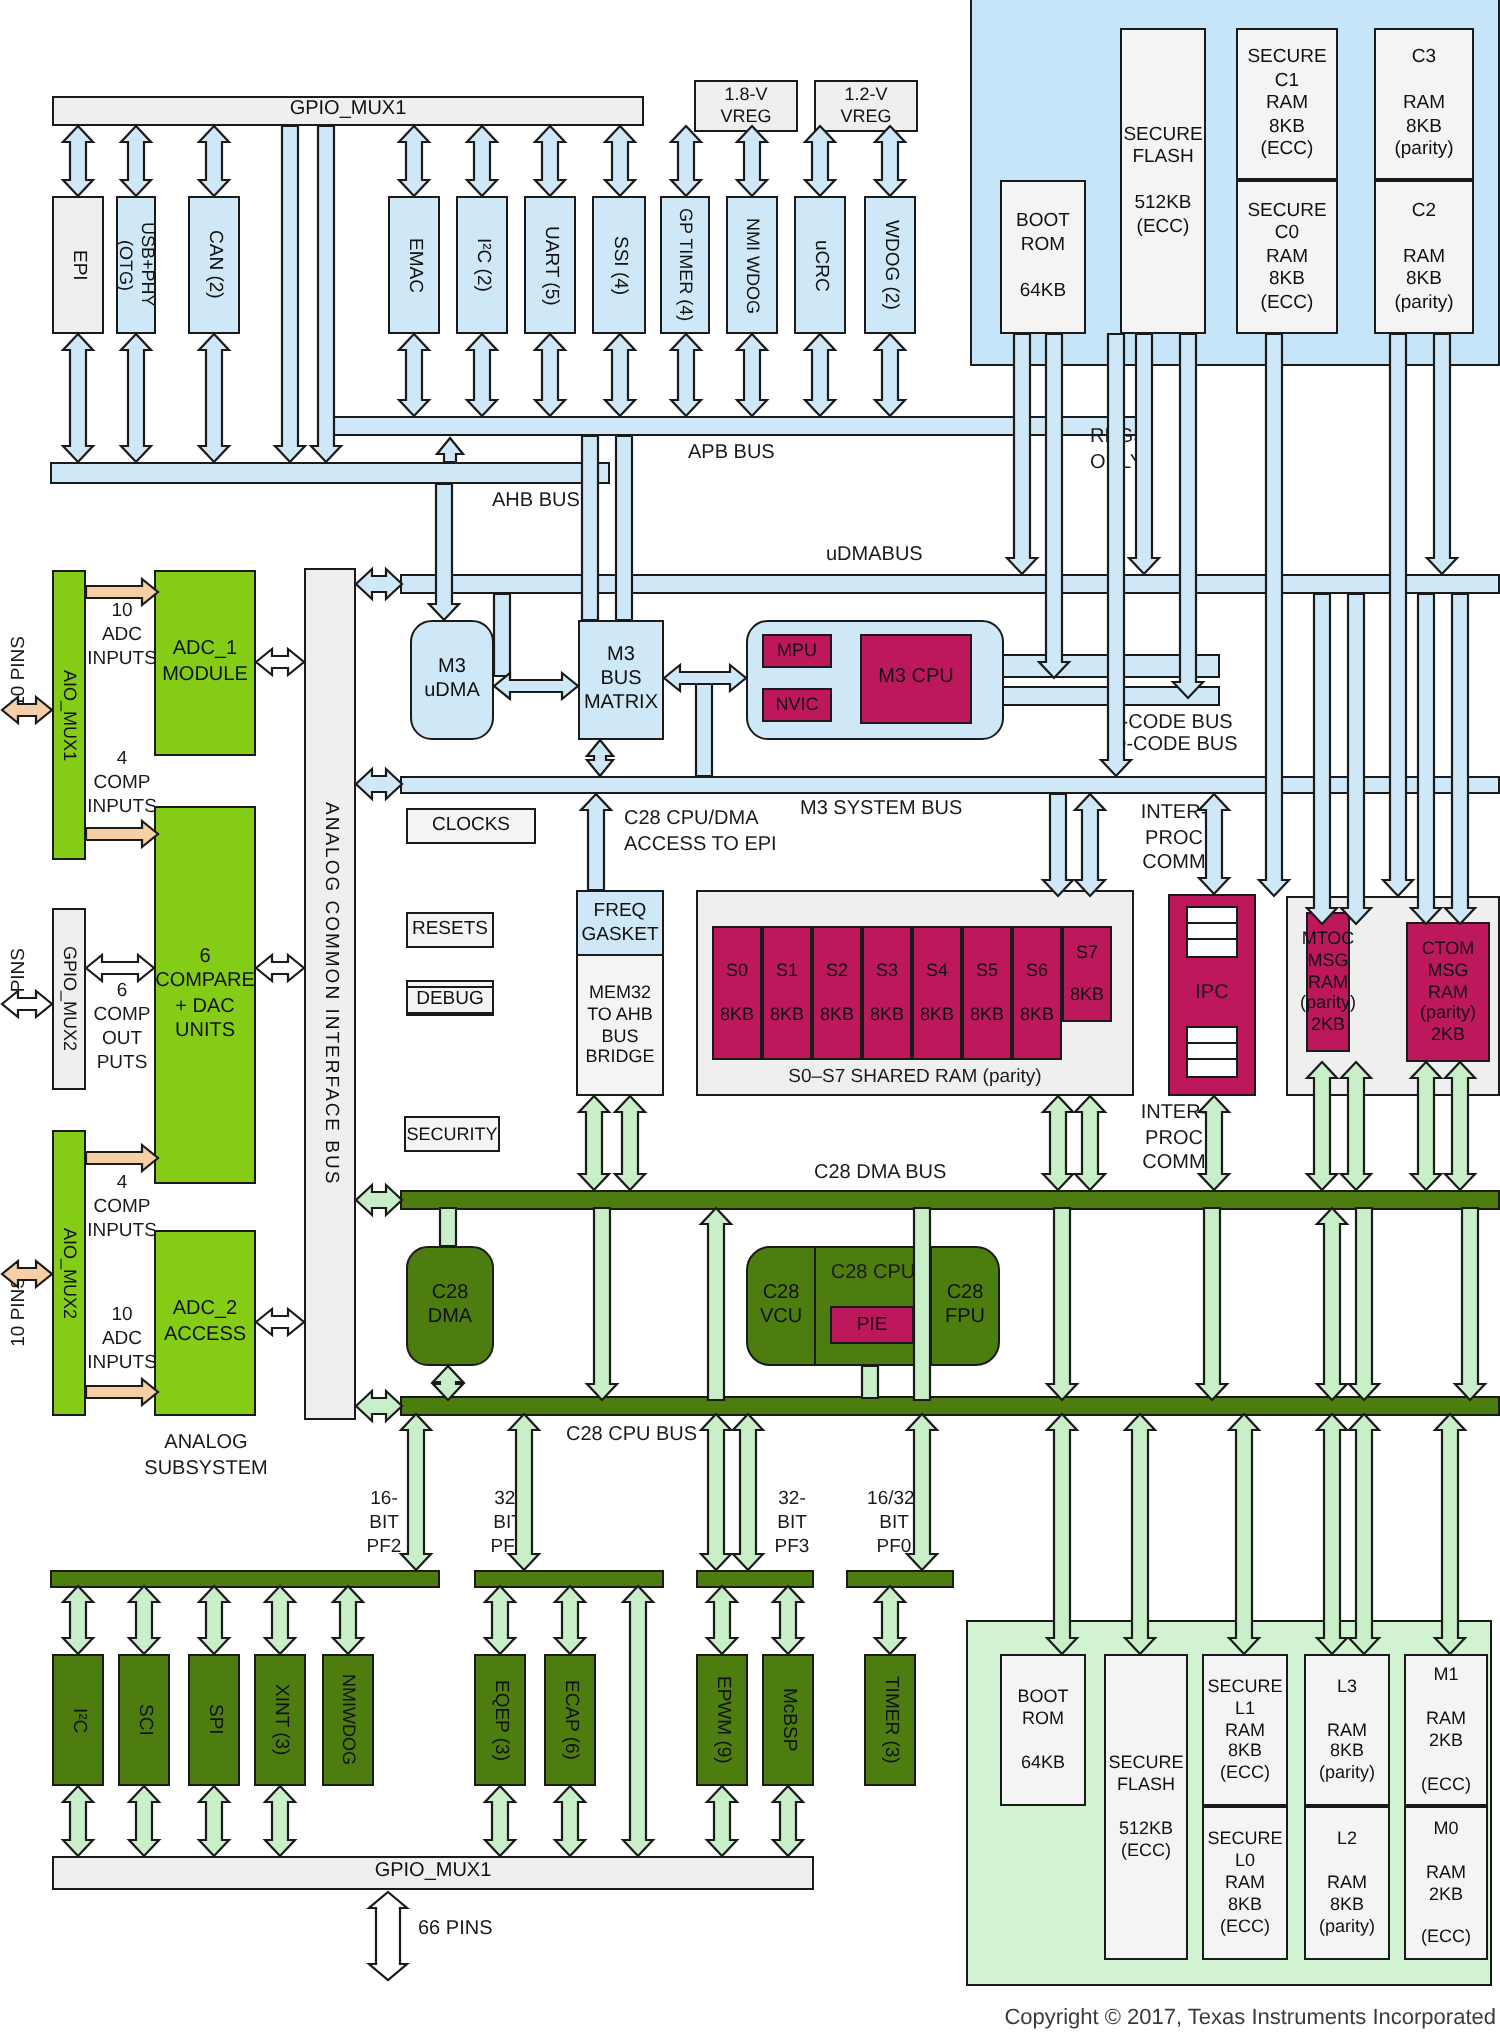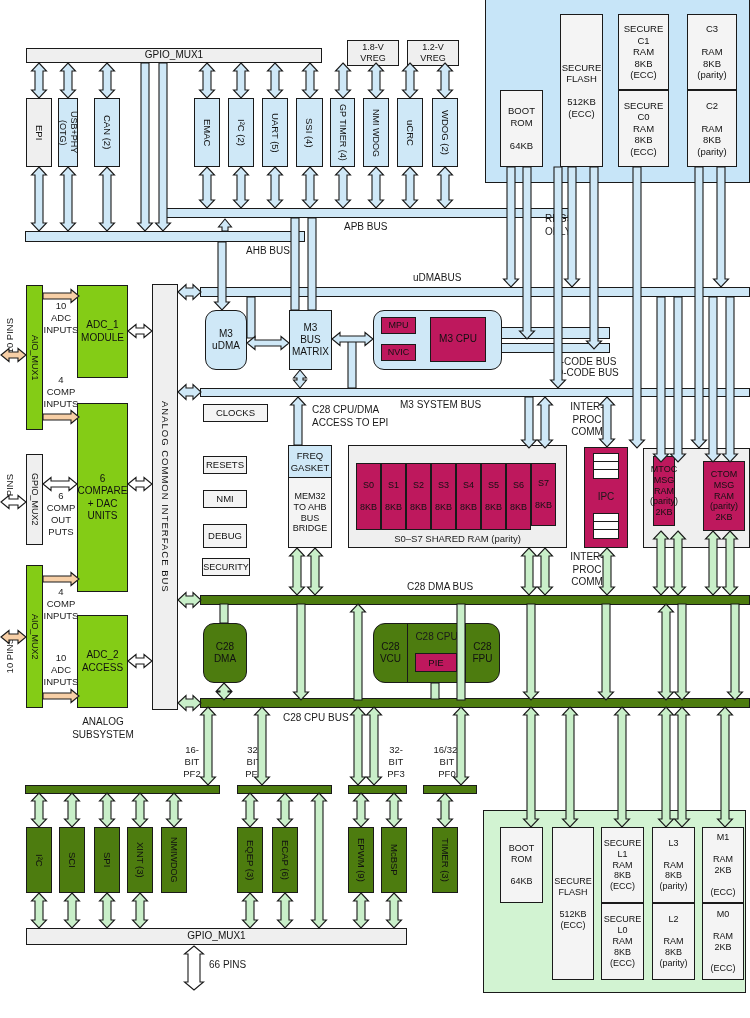--- a/index.html
+++ b/index.html
@@ -108,21 +108,21 @@
 BUS
 MATRIX</div>
   <div class="bx blue round" style="left:373px;top:310px;width:129px;height:60px"></div>
   <div class="bx white f9" style="left:381px;top:317px;width:35px;height:17px">MPU</div>
   <div class="bx white f9" style="left:381px;top:344px;width:35px;height:17px">NVIC</div>
   <div class="bx white" style="left:430px;top:317px;width:56px;height:45px">M3  CPU</div>
 
   <div class="bx lgray f95" style="left:203px;top:404px;width:65px;height:18px">CLOCKS</div>
   <div class="bx lgray f95" style="left:203px;top:456px;width:44px;height:18px">RESETS</div>
   <div class="bx lgray f95" style="left:203px;top:490px;width:44px;height:18px">NMI</div>
-  <div class="bx lgray f95" style="left:203px;top:524px;width:44px;height:24px">DEBUG</div>
+  <div class="bx lgray f95" style="left:203px;top:493px;width:44px;height:14px">DEBUG</div>
   <div class="bx lgray f9" style="left:202px;top:558px;width:48px;height:18px">SECURITY</div>
 
   <div class="bx blue f95" style="left:288px;top:445px;width:44px;height:33px">FREQ
 GASKET</div>
   <div class="bx lgray f9" style="left:288px;top:477px;width:44px;height:71px">MEM32
 TO AHB
 BUS
 BRIDGE</div>
 
   <div class="bx gray" style="left:348px;top:445px;width:219px;height:103px"></div>
@@ -140,21 +140,21 @@
 8KB</div>
   <div class="bx white f9" style="left:456px;top:463px;width:25px;height:67px">S4
 
 8KB</div>
   <div class="bx white f9" style="left:481px;top:463px;width:25px;height:67px">S5
 
 8KB</div>
   <div class="bx white f9" style="left:506px;top:463px;width:25px;height:67px">S6
 
 8KB</div>
-  <div class="bx white f9" style="left:531px;top:463px;width:25px;height:63px">S7
+  <div class="bx white f9" style="left:531px;top:463px;width:25px;height:48px">S7
 
 8KB</div>
   <div class="lbl ctr f95" style="left:348px;top:533px;width:219px">S0–S7 SHARED RAM (parity)</div>
 
   <div class="bx white" style="left:584px;top:447px;width:44px;height:101px"></div>
   <div class="reg" style="left:593px;top:453px;width:26px;height:26px"></div>
   <div class="reg" style="left:593px;top:513px;width:26px;height:26px"></div>
   <div class="lbl ctr" style="left:584px;top:491px;width:44px">IPC</div>
   <div class="bx gray" style="left:643px;top:448px;width:107px;height:100px"></div>
   <div class="bx white f9" style="left:653px;top:456px;width:22px;height:70px">MTOC
@@ -285,20 +285,21 @@
 2KB
 
 (ECC)</div>
   <div class="bx lgray f9" style="left:702px;top:903px;width:42px;height:77px">M0
 
 RAM
 2KB
 
 (ECC)</div>
 
+  <div class="lbl" style="right:2px;top:1003px;font-size:11px;color:#3a3a3a">Copyright © 2017, Texas Instruments Incorporated</div>
 
   <svg id="wires" width="750" height="1018">
       <polygon points="39,63 46.5,71 43,71 43,90 46.5,90 39,98 31.5,90 35,90 35,71 31.5,71" fill="#cfe8f7" stroke="#1a1a1a" stroke-width="1.1"></polygon>
       <polygon points="68,63 75.5,71 72,71 72,90 75.5,90 68,98 60.5,90 64,90 64,71 60.5,71" fill="#cfe8f7" stroke="#1a1a1a" stroke-width="1.1"></polygon>
       <polygon points="107,63 114.5,71 111,71 111,90 114.5,90 107,98 99.5,90 103,90 103,71 99.5,71" fill="#cfe8f7" stroke="#1a1a1a" stroke-width="1.1"></polygon>
       <polygon points="207,63 214.5,71 211,71 211,90 214.5,90 207,98 199.5,90 203,90 203,71 199.5,71" fill="#cfe8f7" stroke="#1a1a1a" stroke-width="1.1"></polygon>
       <polygon points="241,63 248.5,71 245,71 245,90 248.5,90 241,98 233.5,90 237,90 237,71 233.5,71" fill="#cfe8f7" stroke="#1a1a1a" stroke-width="1.1"></polygon>
       <polygon points="275,63 282.5,71 279,71 279,90 282.5,90 275,98 267.5,90 271,90 271,71 267.5,71" fill="#cfe8f7" stroke="#1a1a1a" stroke-width="1.1"></polygon>
       <polygon points="310,63 317.5,71 314,71 314,90 317.5,90 310,98 302.5,90 306,90 306,71 302.5,71" fill="#cfe8f7" stroke="#1a1a1a" stroke-width="1.1"></polygon>
       <polygon points="343,63 350.5,71 347,71 347,90 350.5,90 343,98 335.5,90 339,90 339,71 335.5,71" fill="#cfe8f7" stroke="#1a1a1a" stroke-width="1.1"></polygon>

